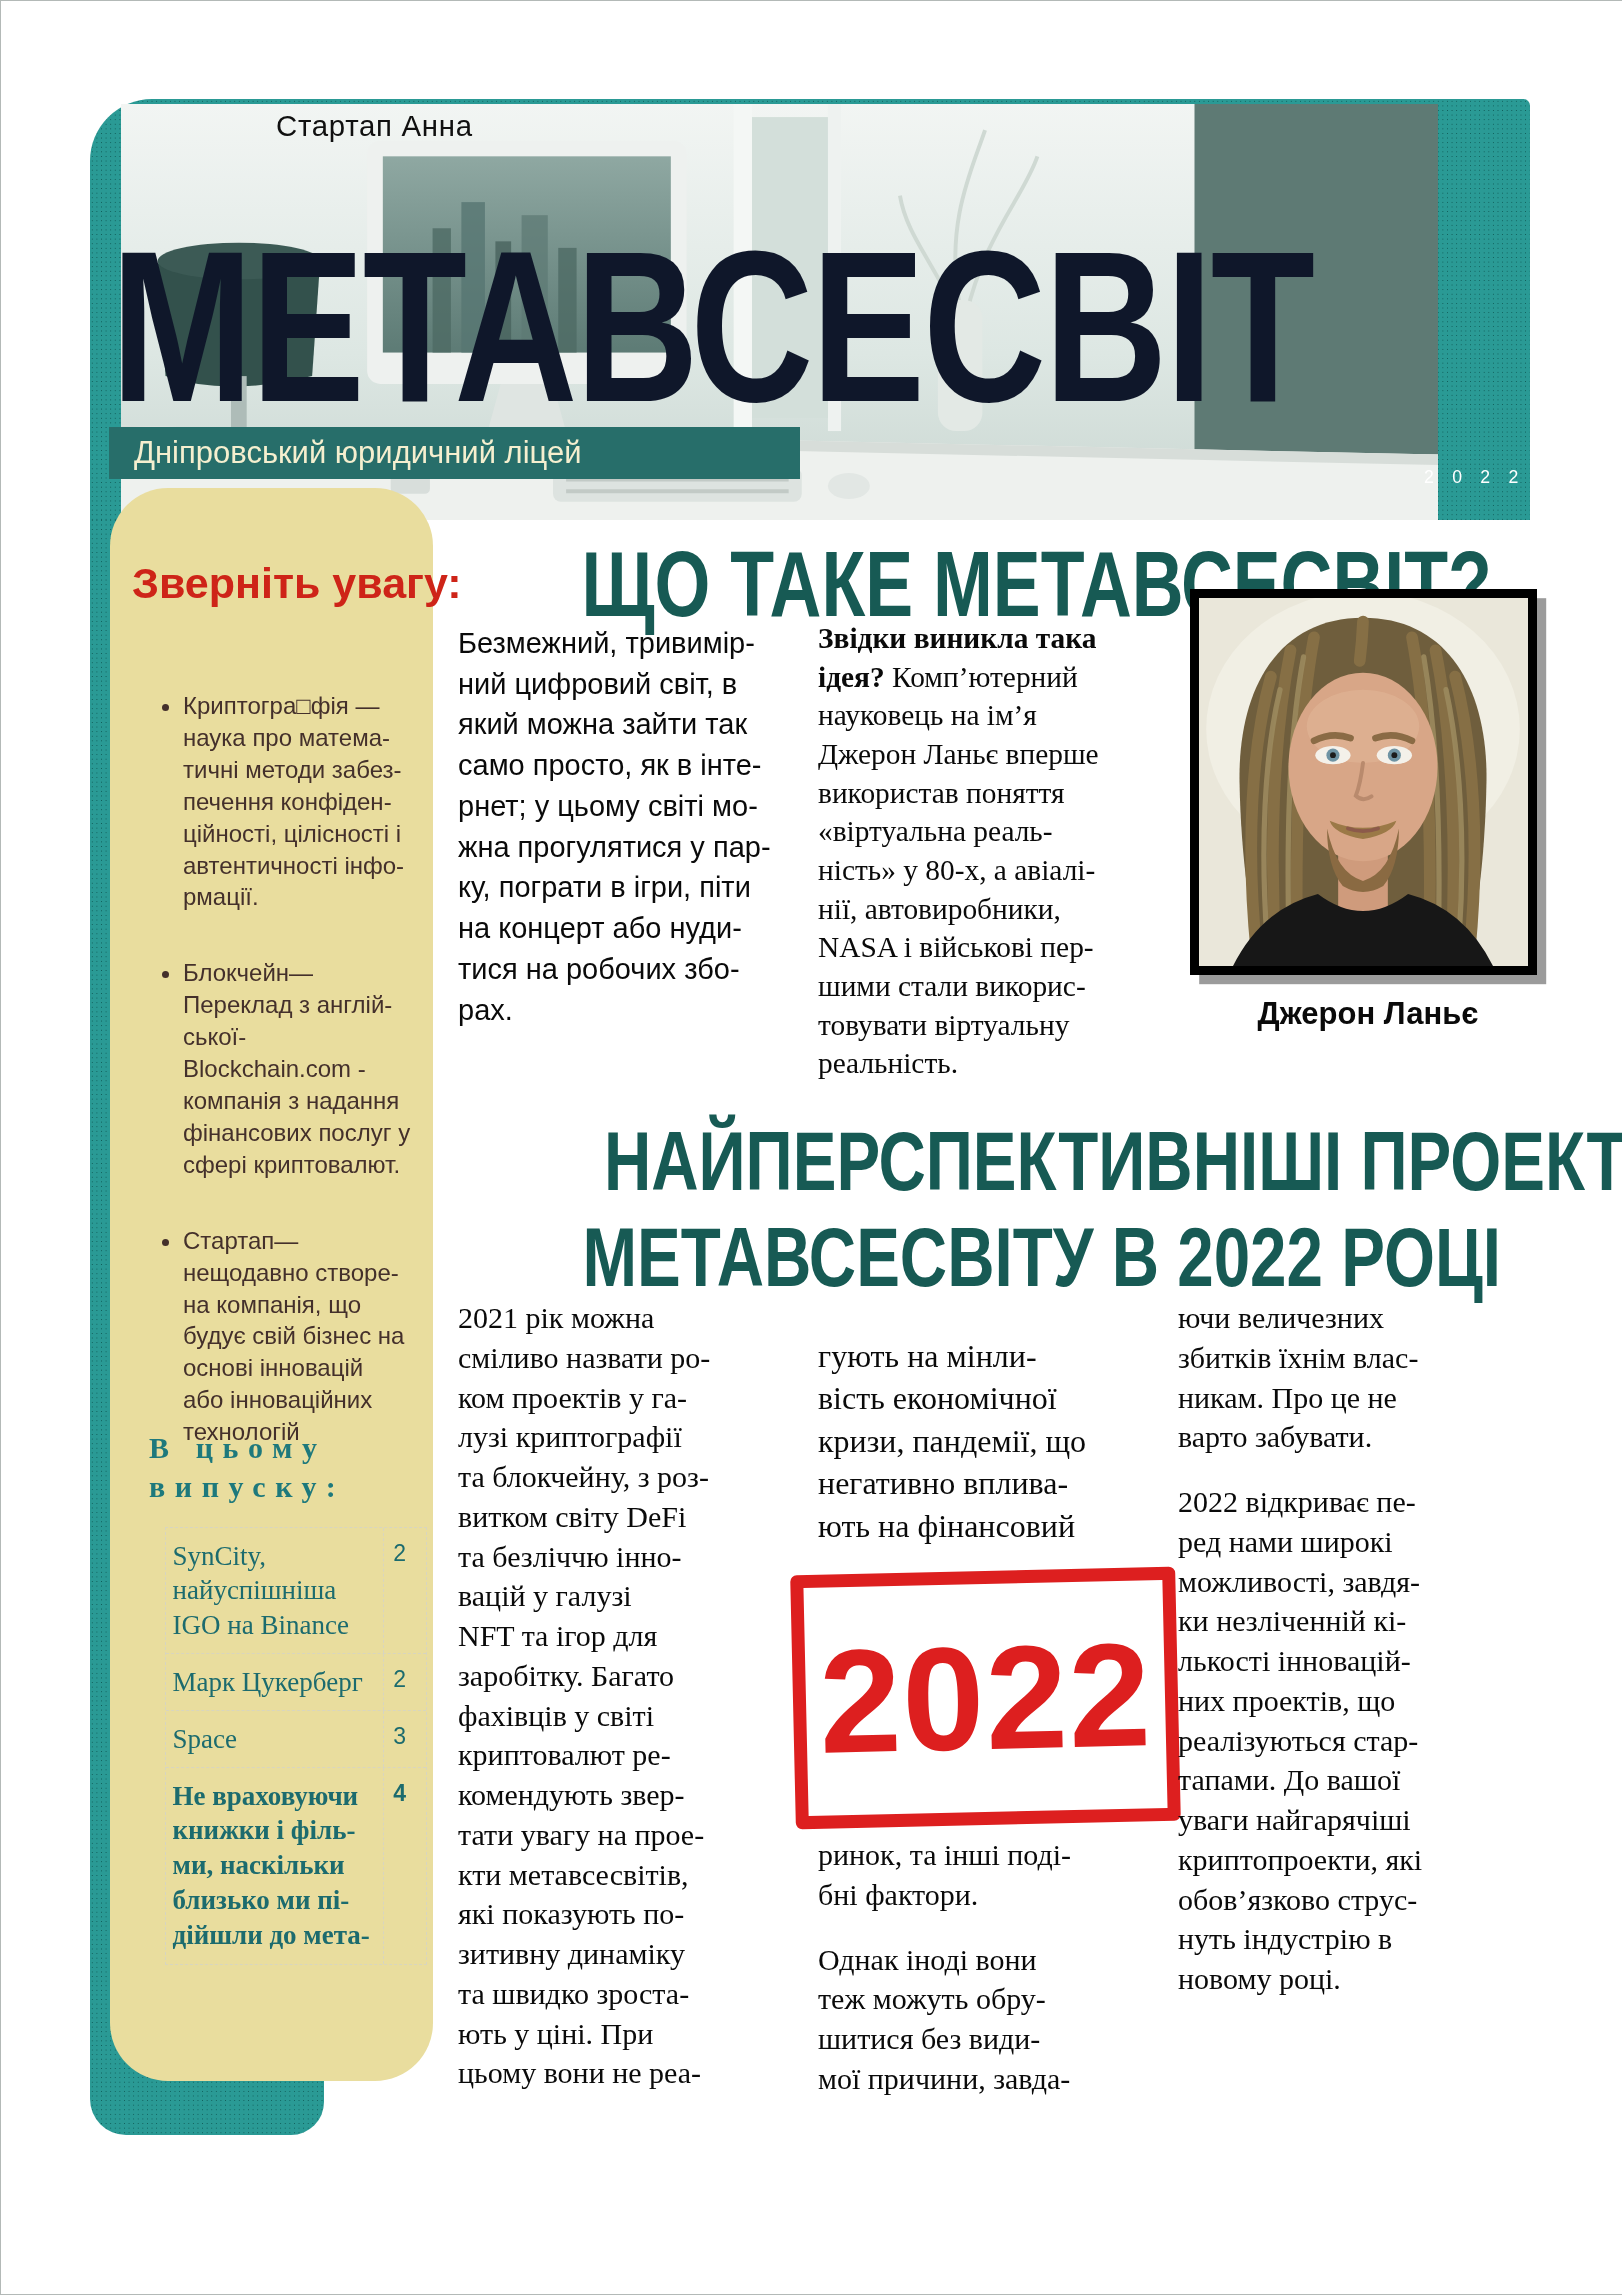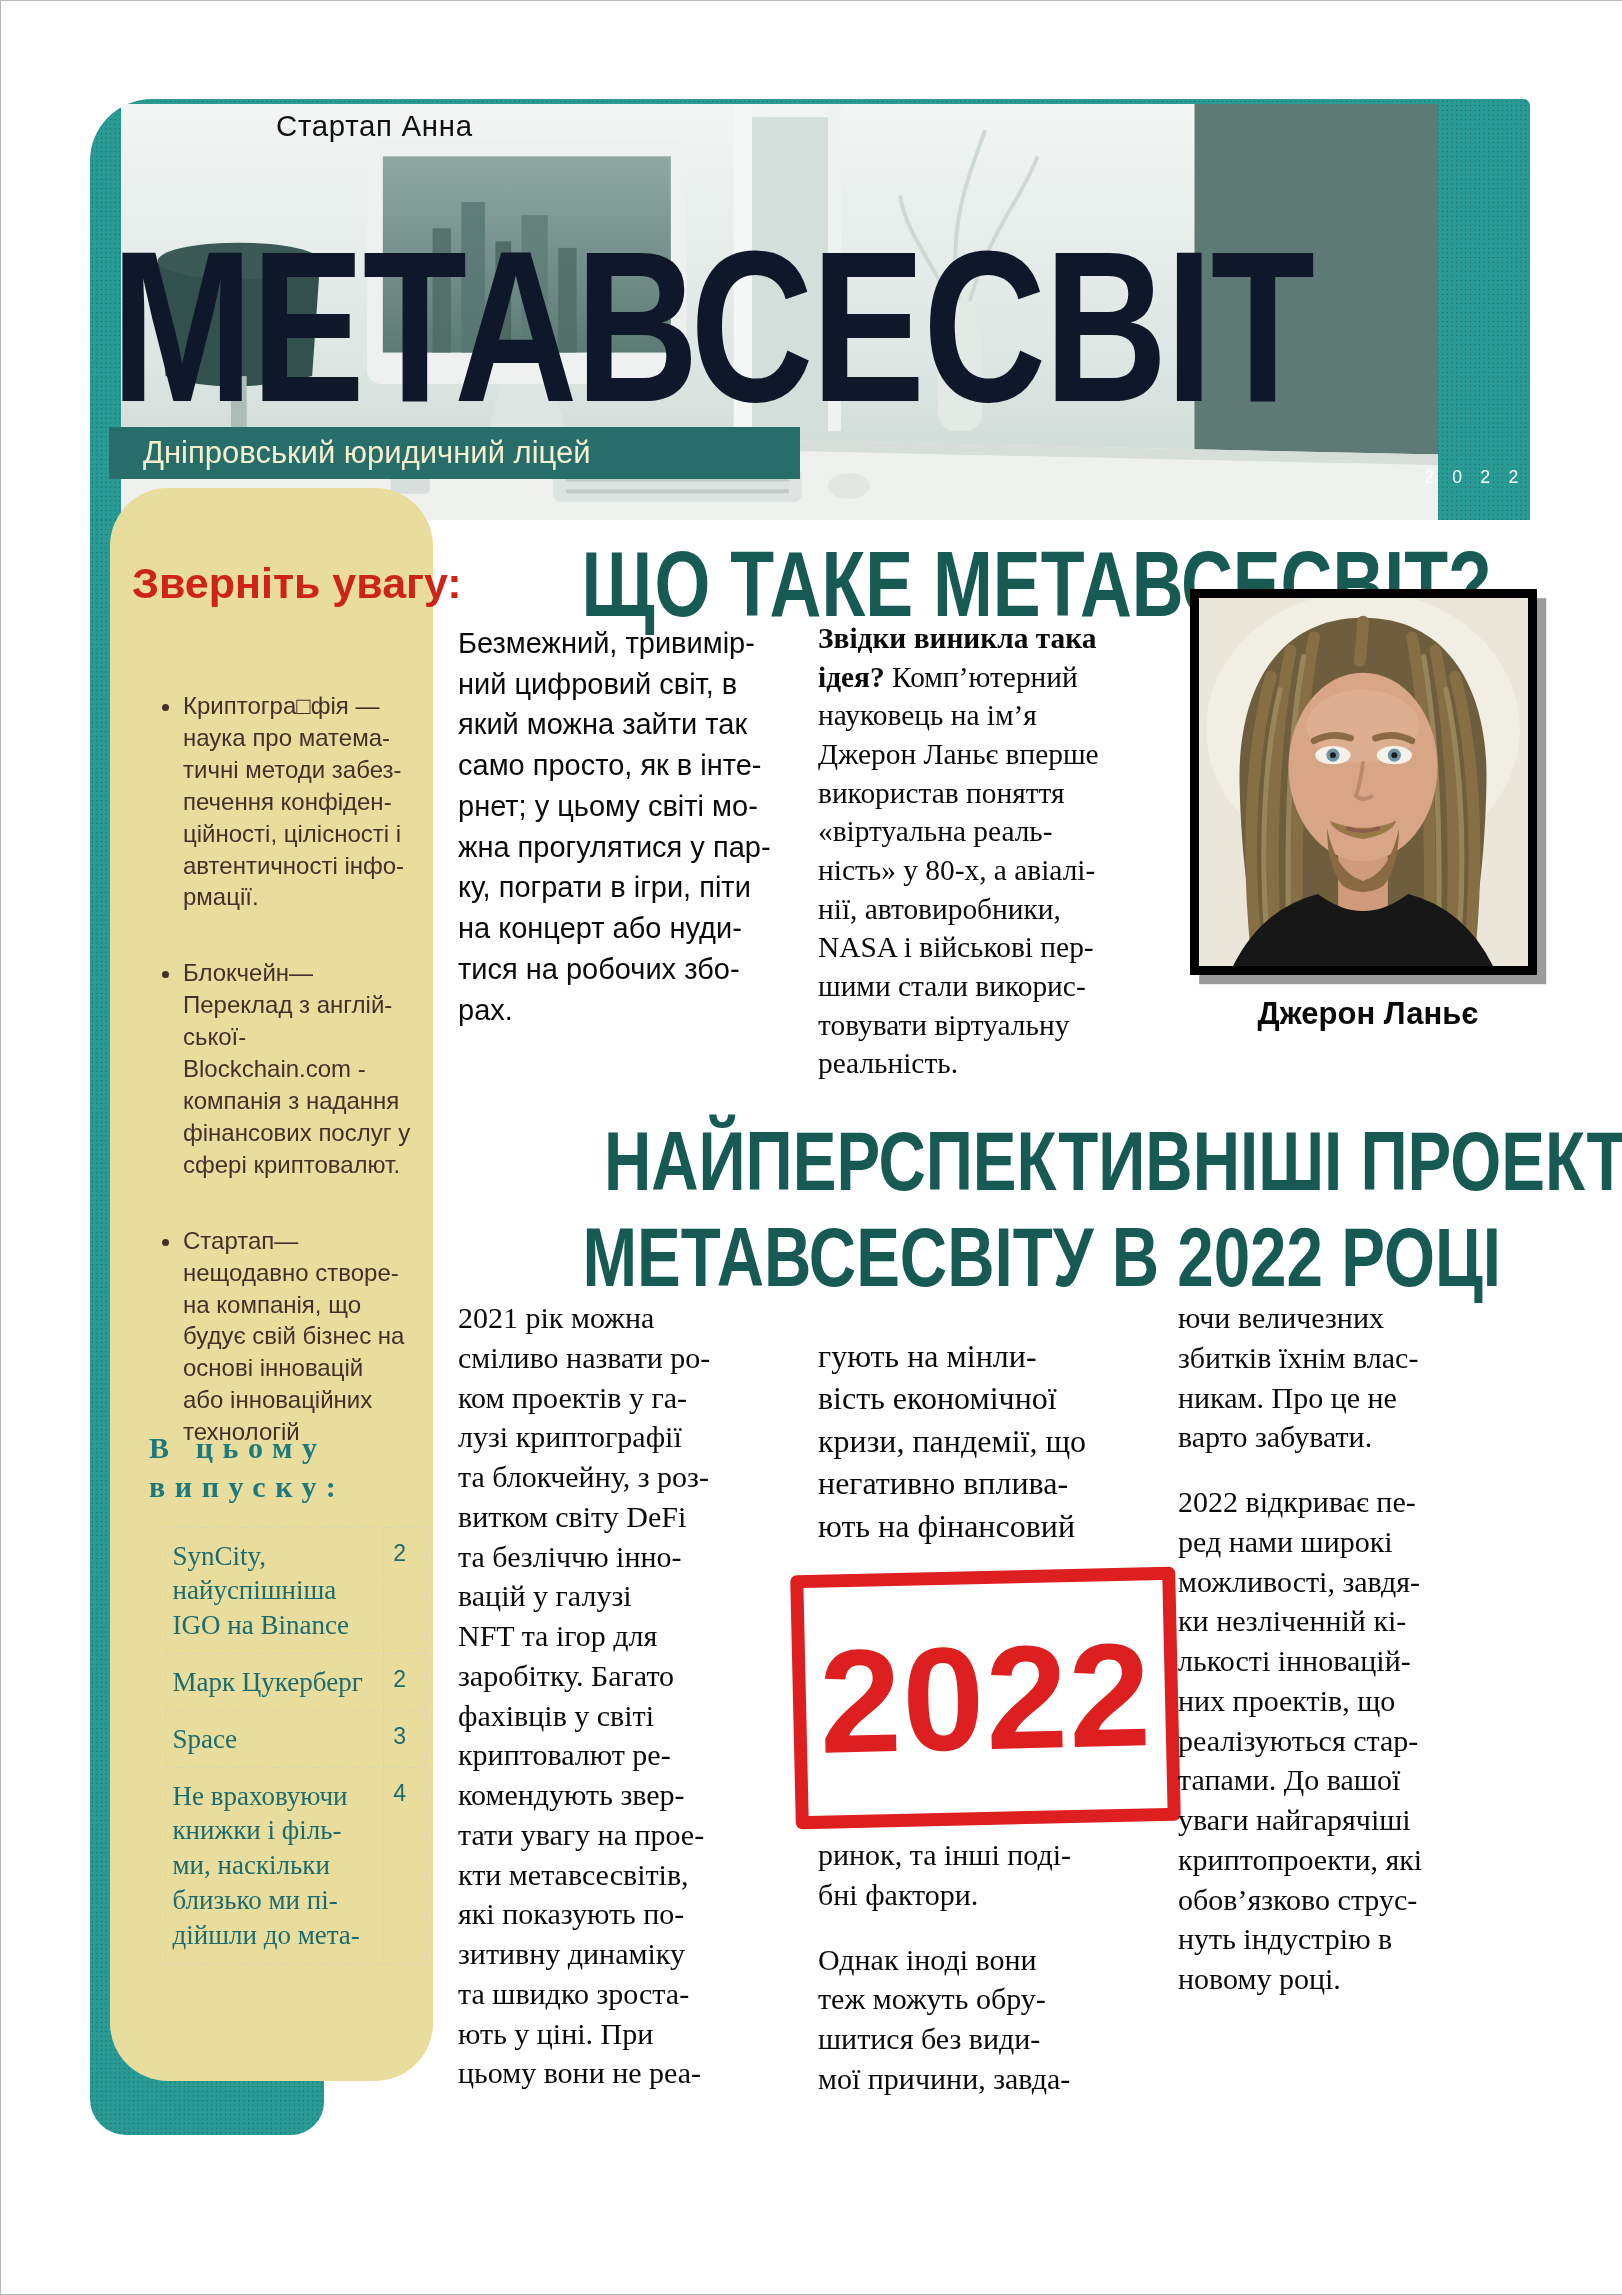--- a/index.html
+++ b/index.html
@@ -17,37 +17,37 @@
   .teal-strip{position:absolute;left:89px;top:393px;width:234px;height:1741px;border-radius:0 0 33px 36px;}
   .header-photo{position:absolute;left:120px;top:103px;width:1317px;height:416px;overflow:hidden;}
   .author-label{position:absolute;left:275px;top:108px;font-size:29.4px;color:#101010;letter-spacing:0.7px;}
   .main-title{
     position:absolute;left:110px;top:226px;width:1420px;line-height:0.92;
     font-size:216px;font-weight:bold;color:#0f172a;letter-spacing:-2.6px;
   }
   .main-title .condense{display:inline-block;transform:scaleX(0.79);transform-origin:left top;white-space:nowrap;}
   .subtitle-bar{
     position:absolute;left:108px;top:426px;width:691px;height:52px;background:#276e6a;
-    color:#f5efcf;font-size:31px;line-height:52px;padding-left:34px;box-sizing:border-box;
+    color:#f5efcf;font-size:31px;line-height:52px;padding-left:25px;box-sizing:border-box;
   }
   .year-label{position:absolute;left:1423px;top:466px;color:#ffffff;font-size:17.7px;letter-spacing:18.3px;}
   .cream-box{position:absolute;left:109px;top:487px;width:323px;height:1593px;background:#e9dd9e;border-radius:58px;}
   .notice-title{position:absolute;left:131px;top:558px;font-size:43px;font-weight:bold;color:#ce2418;}
   .notice-list{position:absolute;left:152px;top:645px;width:264px;margin:0;padding:0 0 0 30px;}
   .notice-list li{
     font-size:24px;line-height:1.33;color:#44302b;margin-bottom:18.3px;white-space:pre-line;margin-top:44px;
   }
   .issue-title{
     position:absolute;left:148px;top:1427px;width:281px;
     font-family:"Liberation Serif",serif;font-weight:bold;font-size:30px;line-height:1.3;
     letter-spacing:0.32em;color:#1e797c;
   }
   .toc{position:absolute;left:164px;top:1526px;width:260px;border:1.3px dashed #d8d5bf;}
   .toc-row{display:grid;grid-template-columns:1fr 43px;border-bottom:1.3px dashed #d8d5bf;}
-  .toc-row:last-child{border-bottom:none;min-height:196px;}
+  .toc-row:last-child{border-bottom:none;min-height:196px;font-weight:bold;}
   .toc-label{
     font-family:"Liberation Serif",serif;font-size:27px;line-height:1.29;color:#1c6b6e;
     padding:10.5px 2.6px 10.5px 6.5px;white-space:pre-line;
   }
   .toc-num{
     border-left:1.3px dashed #d8d5bf;font-size:23px;color:#1c6b6e;
     padding:11.8px 0 0 9.2px;
   }
   .headline1{position:absolute;left:452px;top:537px;width:1060px;text-align:center;}
   .headline1 .condense,

